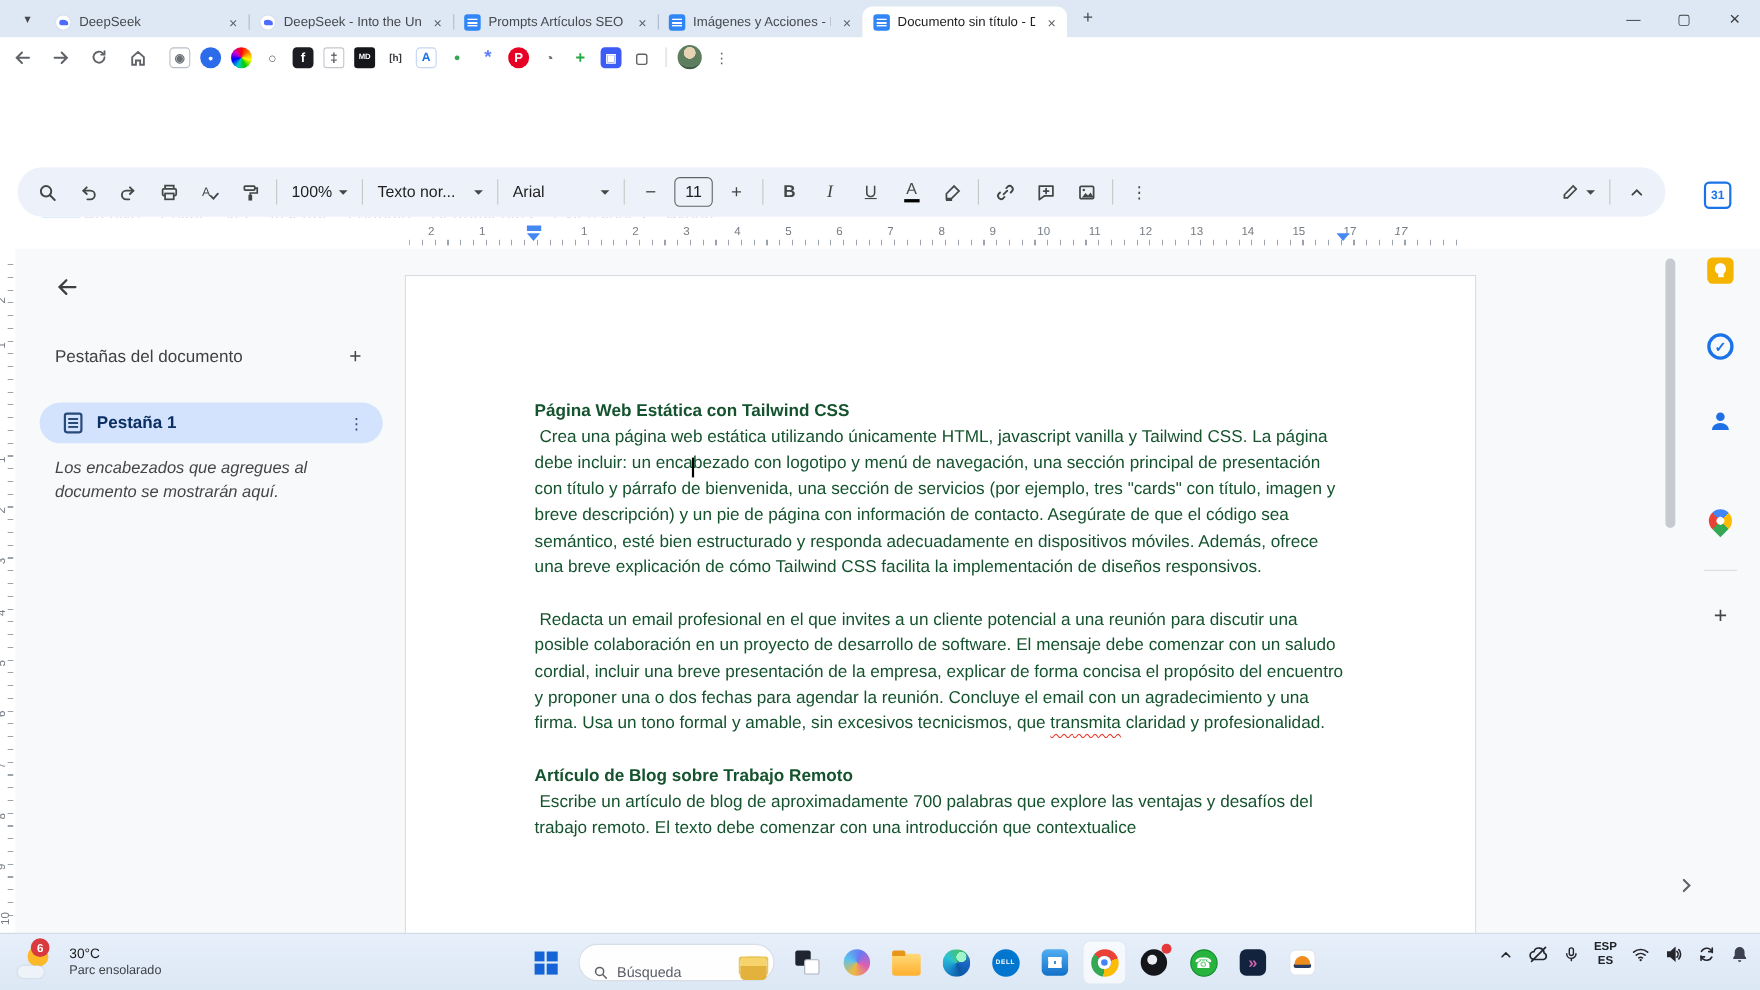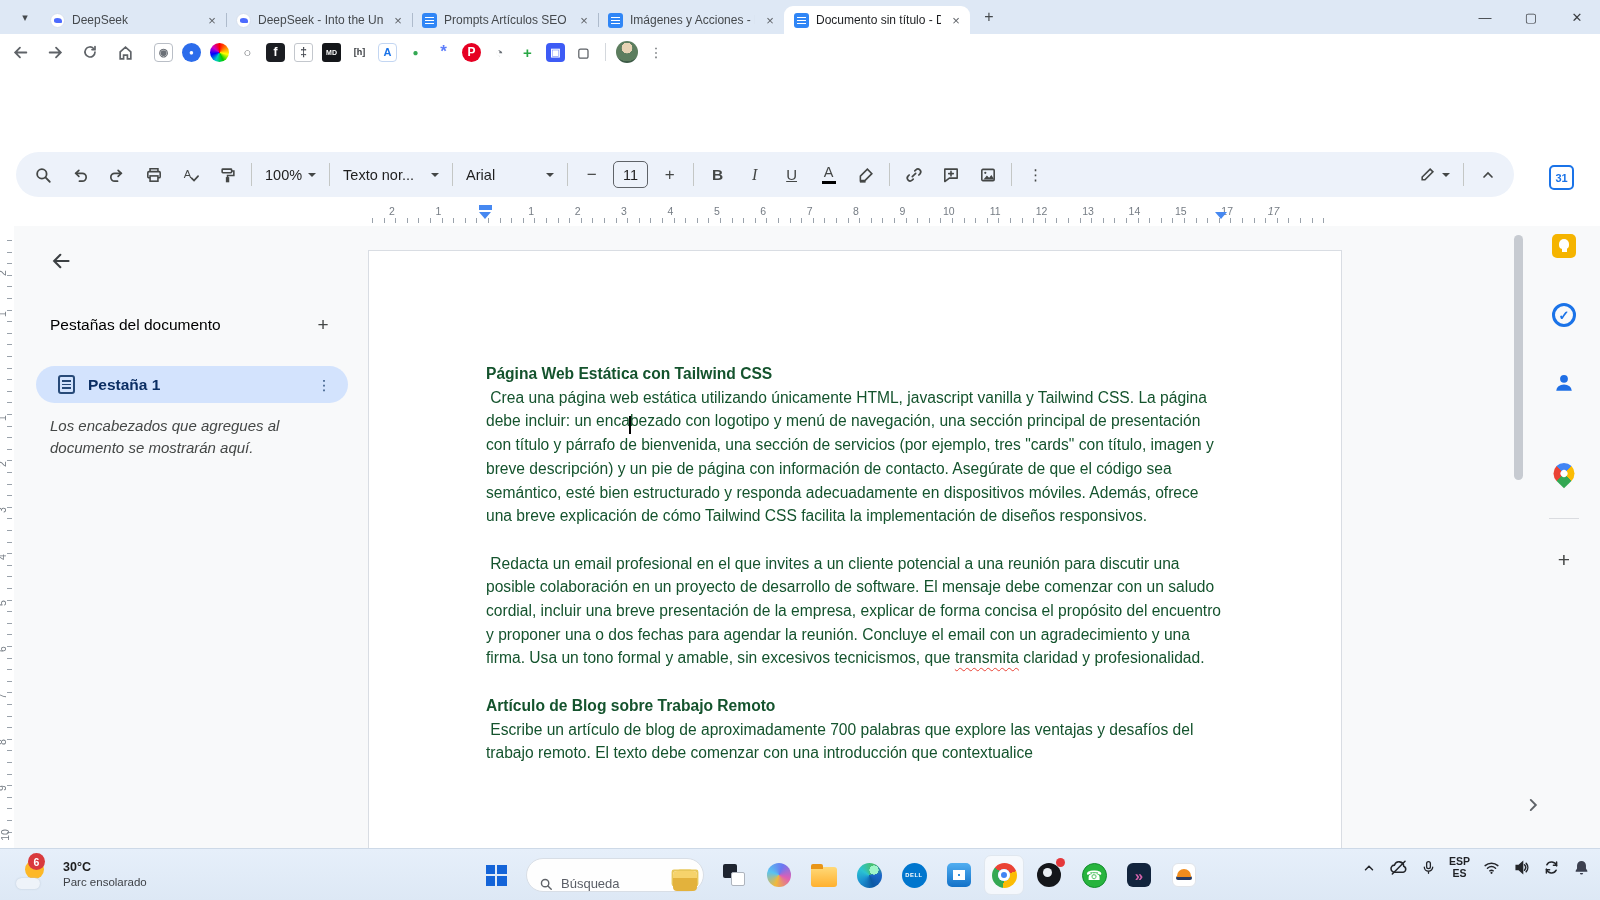--- a/index.html
+++ b/index.html
@@ -87,21 +87,21 @@
   .mktri{top:13.5px;width:0;height:0;border:6.5px solid transparent;border-top:7.5px solid #4688f1}
   .rulerv{position:absolute;left:0;top:226px;width:14px;bottom:52px;background:#fff}
   .rulerv .vticks{position:absolute;top:14px;bottom:10px;right:2px;width:5px;background:repeating-linear-gradient(180deg,#9aa2ab 0 1px,transparent 1px 11.6px)}
   .rvnum{position:absolute;left:-1px;transform:rotate(-90deg);font-size:10.5px;color:#757c84}
 
   
   .canvas{position:absolute;top:226px;left:14px;right:0;bottom:52px;background:#f8f9fa;overflow:hidden}
   .backbtn{position:absolute;left:32px;top:20px;width:30px;height:30px;display:flex;align-items:center;justify-content:center;color:#3c4043}
   .docpanel{position:absolute;left:22px;top:84px;width:312px}
   .panelhead{display:flex;align-items:center;justify-content:space-between;padding:0 10px 0 14px}
-  .panelhead .ph-label{font-size:15.5px;color:#000000}
+  .panelhead .ph-label{font-size:15.5px;color:#404040}
   .plus24{width:30px;height:30px;display:flex;align-items:center;justify-content:center;font-size:19px;color:#444746}
   .tabpill{margin-top:26px;height:37px;border-radius:25px;background:#d3e3fd;display:flex;align-items:center;padding:0 14px 0 22px;gap:13px}
   .tabpill .tp-label{flex:1;font-size:15.5px;font-weight:bold;color:#0b2e63}
   .tp-doc{width:17px;height:19px;border:2px solid #274a78;border-radius:3px;position:relative}
   .tp-doc::after{content:"";position:absolute;left:2px;top:3px;width:9px;height:9px;
     background:linear-gradient(#274a78 0 1.6px,transparent 1.6px 3.6px,#274a78 3.6px 5.2px,transparent 5.2px 7.2px,#274a78 7.2px 8.8px,transparent 8.8px)}
   .tp-dots{color:#274a78;font-size:14px;letter-spacing:0;width:20px;text-align:center}
   .hint{margin:12px 0 0 14px;width:292px;font-style:italic;font-size:15px;line-height:21.5px;color:#444746}
 
   .page{position:absolute;left:354px;top:24px;width:974px;height:720px;background:#fff;border:1px solid #d9dde3;border-bottom:none}
@@ -129,21 +129,21 @@
   .r-plus{top:398px;font-size:21px;color:#444746}
   .r-chev{position:absolute;right:58px;top:646px;color:#5f6368}
 
   
   .taskbar{position:absolute;left:0;right:0;bottom:0;height:52px;background:linear-gradient(#e6effa,#dde8f5);border-top:1px solid #cdd9e7}
   .weather{position:absolute;left:16px;top:8px;display:flex;align-items:center;gap:11px}
   .wicon{position:relative;width:36px;height:34px}
   .sun{position:absolute;left:9px;top:3px;width:19px;height:19px;border-radius:50%;background:#fdb827}
   .cloudp{position:absolute;left:0px;bottom:2px;width:24px;height:11px;border-radius:7px;background:#eef3f9;box-shadow:0 0 2px #b9c6d4}
   .wbadge{position:absolute;left:12px;top:-4px;width:17px;height:17px;border-radius:50%;background:#d93a3d;color:#fff;font-size:10.5px;font-weight:bold;display:flex;align-items:center;justify-content:center}
-  .wtemp{font-size:12.5px;font-weight:bold;color:#1c1c1c;line-height:15px}
+  .wtemp{font-size:12.5px;font-weight:normal;color:#1c1c1c;line-height:15px}
   .wcond{font-size:11.5px;color:#3f4247;line-height:14px}
   .centerapps{position:absolute;left:476px;top:6px;display:flex;align-items:center;gap:5px}
   .app{width:40px;height:40px;border-radius:7px;display:flex;align-items:center;justify-content:center;position:relative}
   .app.active{background:rgba(255,255,255,.65);border:1px solid #e0e7ef}
   .winlogo{width:21px;height:21px;display:grid;grid-template:1fr 1fr/1fr 1fr;gap:2px}
   .winlogo i{background:#1464d8}
   .searchpill{width:178px;height:34px;margin:0 5px;border-radius:17px;background:#fefefe;border:1px solid #d8dee6;display:flex;align-items:flex-end;gap:8px;padding:0 6px 0 12px;color:#5f6368}
   .searchpill .sq{flex:1;font-size:13px;color:#5a5e66}
   .gift{width:24px;height:20px;border-radius:4px;background:linear-gradient(#f6d36b 0 35%,#e3b23c 35%);box-shadow:-3px -3px 0 -1.6px #e8c75a,3px -3px 0 -1.6px #e8c75a}
   .tv{position:relative;width:22px;height:22px}

